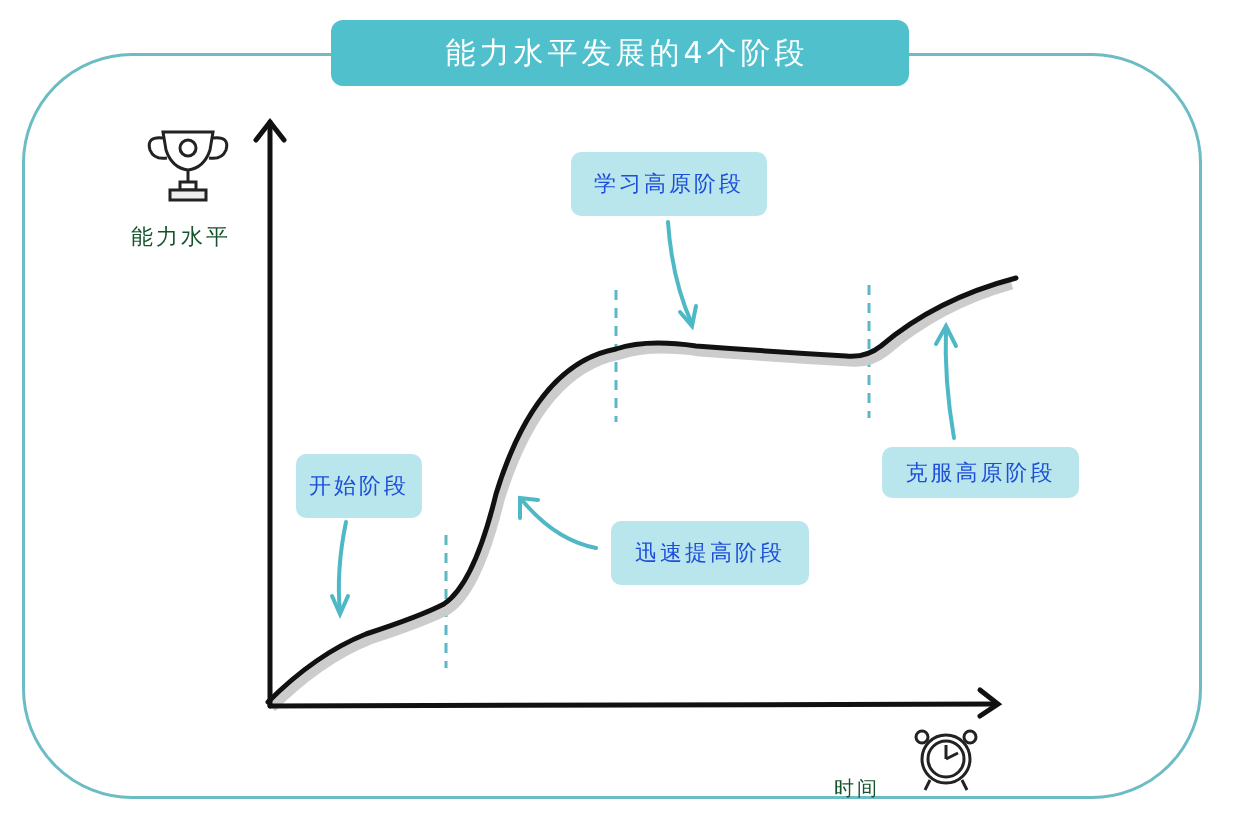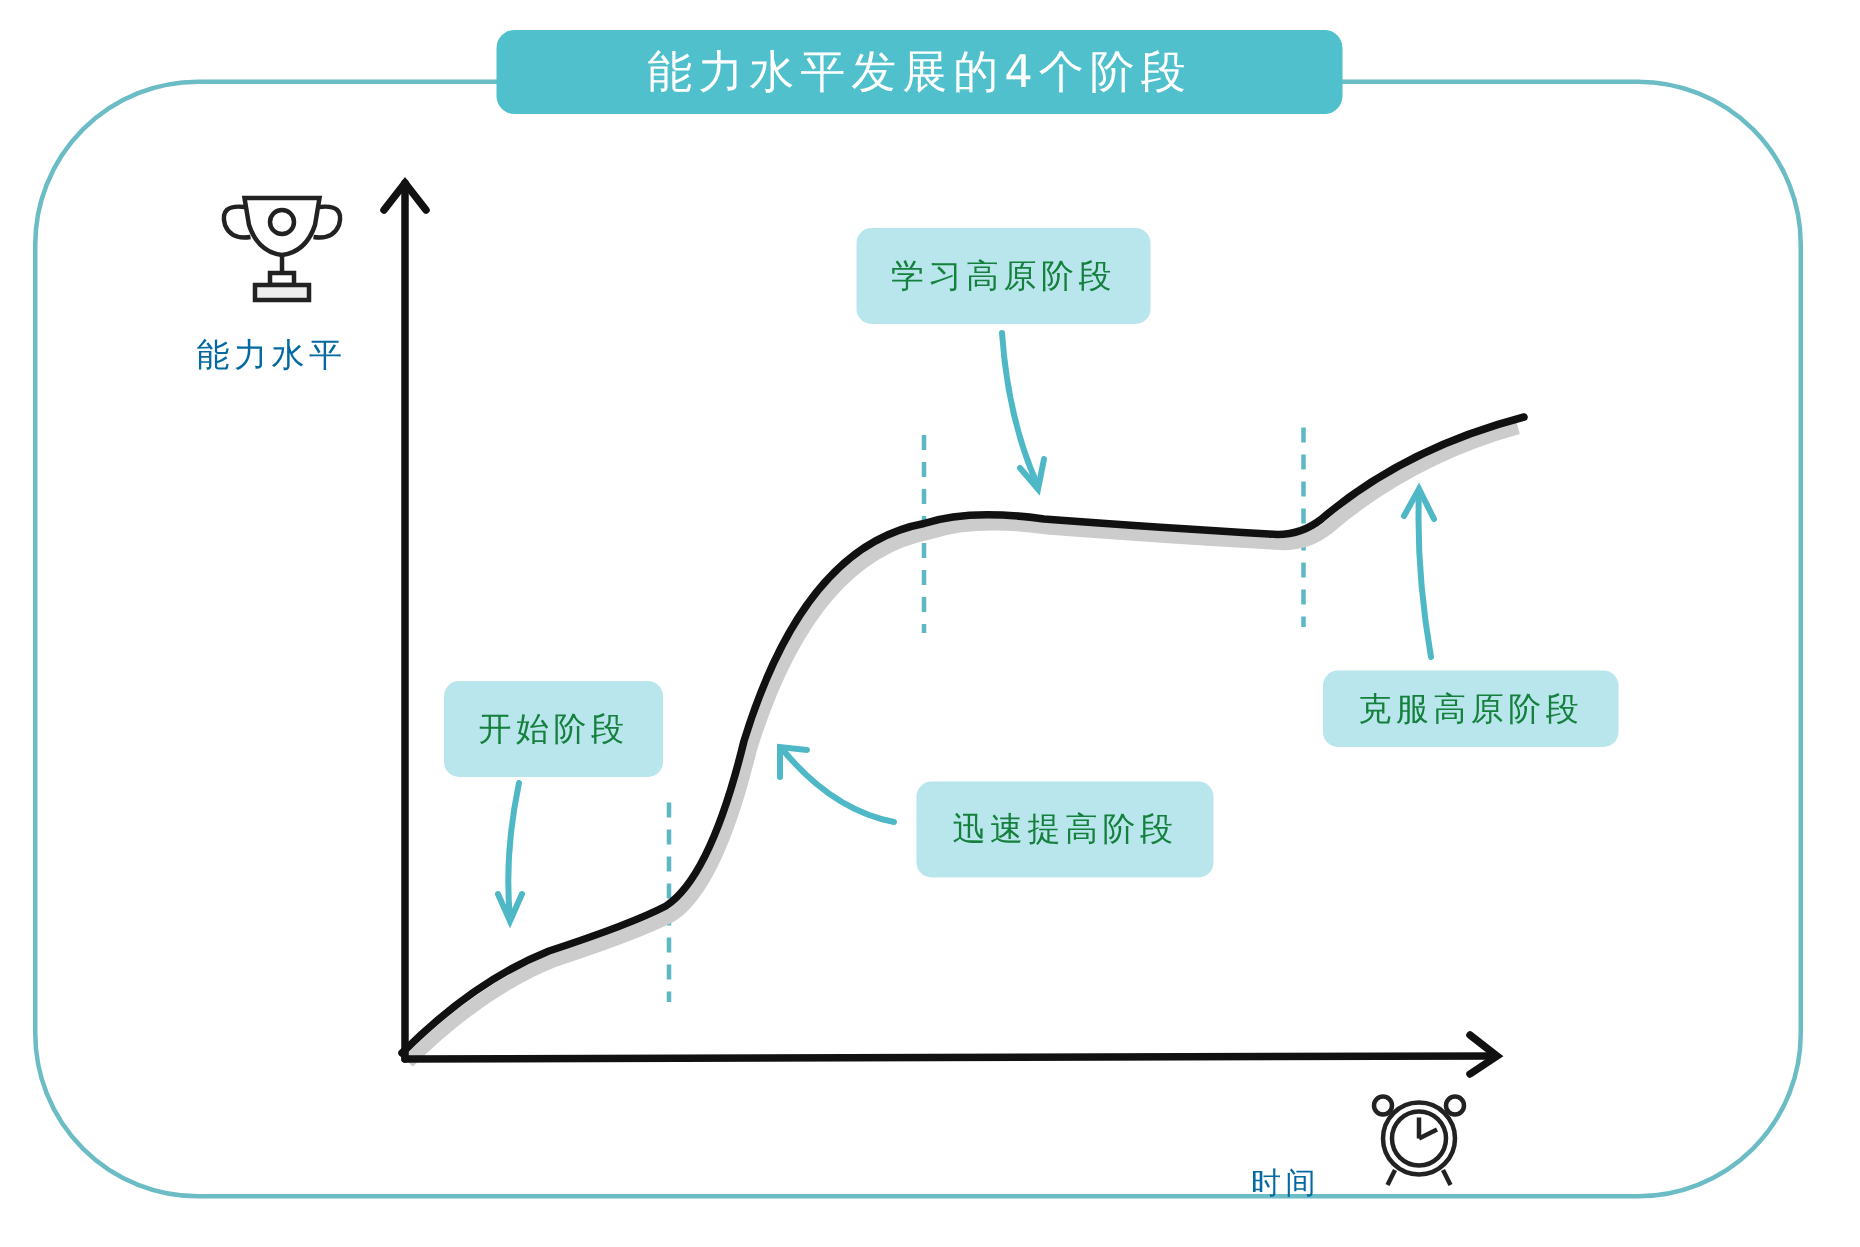--- a/index.html
+++ b/index.html
@@ -1,26 +1,26 @@
 <!DOCTYPE html>
 <html><head>
 <meta charset="utf-8">
 <style>
   html, body { margin: 0; padding: 0; background: #ffffff; }
   body { width: 1240px; height: 831px; position: relative; overflow: hidden;
          font-family: "DejaVu Sans", "Liberation Sans", sans-serif; }
   .frame { position: absolute; left: 22px; top: 53px; width: 1180px; height: 746px;
            border: 3px solid #6bbcc4; border-radius: 110px; box-sizing: border-box; }
-  .title-banner { position: absolute; left: 331px; top: 20px; width: 564px; height: 56px;
+  .title-banner { position: absolute; left: 331px; top: 20px; width: 564px; height: 66px;
                   background: #4fc0cc; border-radius: 12px; display: flex; align-items: center;
-                  justify-content: center; color: #ffffff; font-size: 30px; letter-spacing: 4px; }
+                  justify-content: center; color: #ffffff; font-size: 30px; letter-spacing: 4px; padding-left: 14px; }
   .callout { position: absolute; background: #b9e6ec; border-radius: 10px; display: flex;
-             align-items: center; justify-content: center; color: #15803d; font-size: 22px;
+             align-items: center; justify-content: center; color: #1d4ed8; font-size: 22px;
              letter-spacing: 3px; }
-  .axis-label { position: absolute; color: #0369a1; font-size: 22px; letter-spacing: 3px; }
+  .axis-label { position: absolute; color: #14532d; font-size: 22px; letter-spacing: 3px; }
   svg.chart { position: absolute; left: 0; top: 0; }
 </style>
 </head>
 <body>
 
 <div class="frame"></div>
 
 <div class="title-banner">
   <span>能力水平发展的4个阶段</span>
 </div>
@@ -73,21 +73,21 @@
     <path d="M668 222 Q672 280 692 324"></path>
     <polyline points="680,312 692,326 696,306"></polyline>
     <path d="M954 438 Q944 380 946 328"></path>
     <polyline points="936,344 946,326 956,346"></polyline>
   </g>
 </svg>
 
 <div class="axis-label" style="left:131px; top:222px;">能力水平</div>
 <div class="axis-label" style="left:834px; top:730px; font-size:20px;margin-top:45px;">时间</div>
 
-<div class="callout" style="left:296px; top:454px; width:146px; height:64px;">
+<div class="callout" style="left:296px; top:454px; width:126px; height:64px;">
   <span>开始阶段</span>
 </div>
 <div class="callout" style="left:595px; top:521px; width:198px; height:64px;margin-left:16px;">
   <span>迅速提高阶段</span>
 </div>
 <div class="callout" style="left:571px; top:152px; width:196px; height:64px;">
   <span>学习高原阶段</span>
 </div>
 <div class="callout" style="left:882px; top:447px; width:197px; height:51px;">
   <span>克服高原阶段</span>

